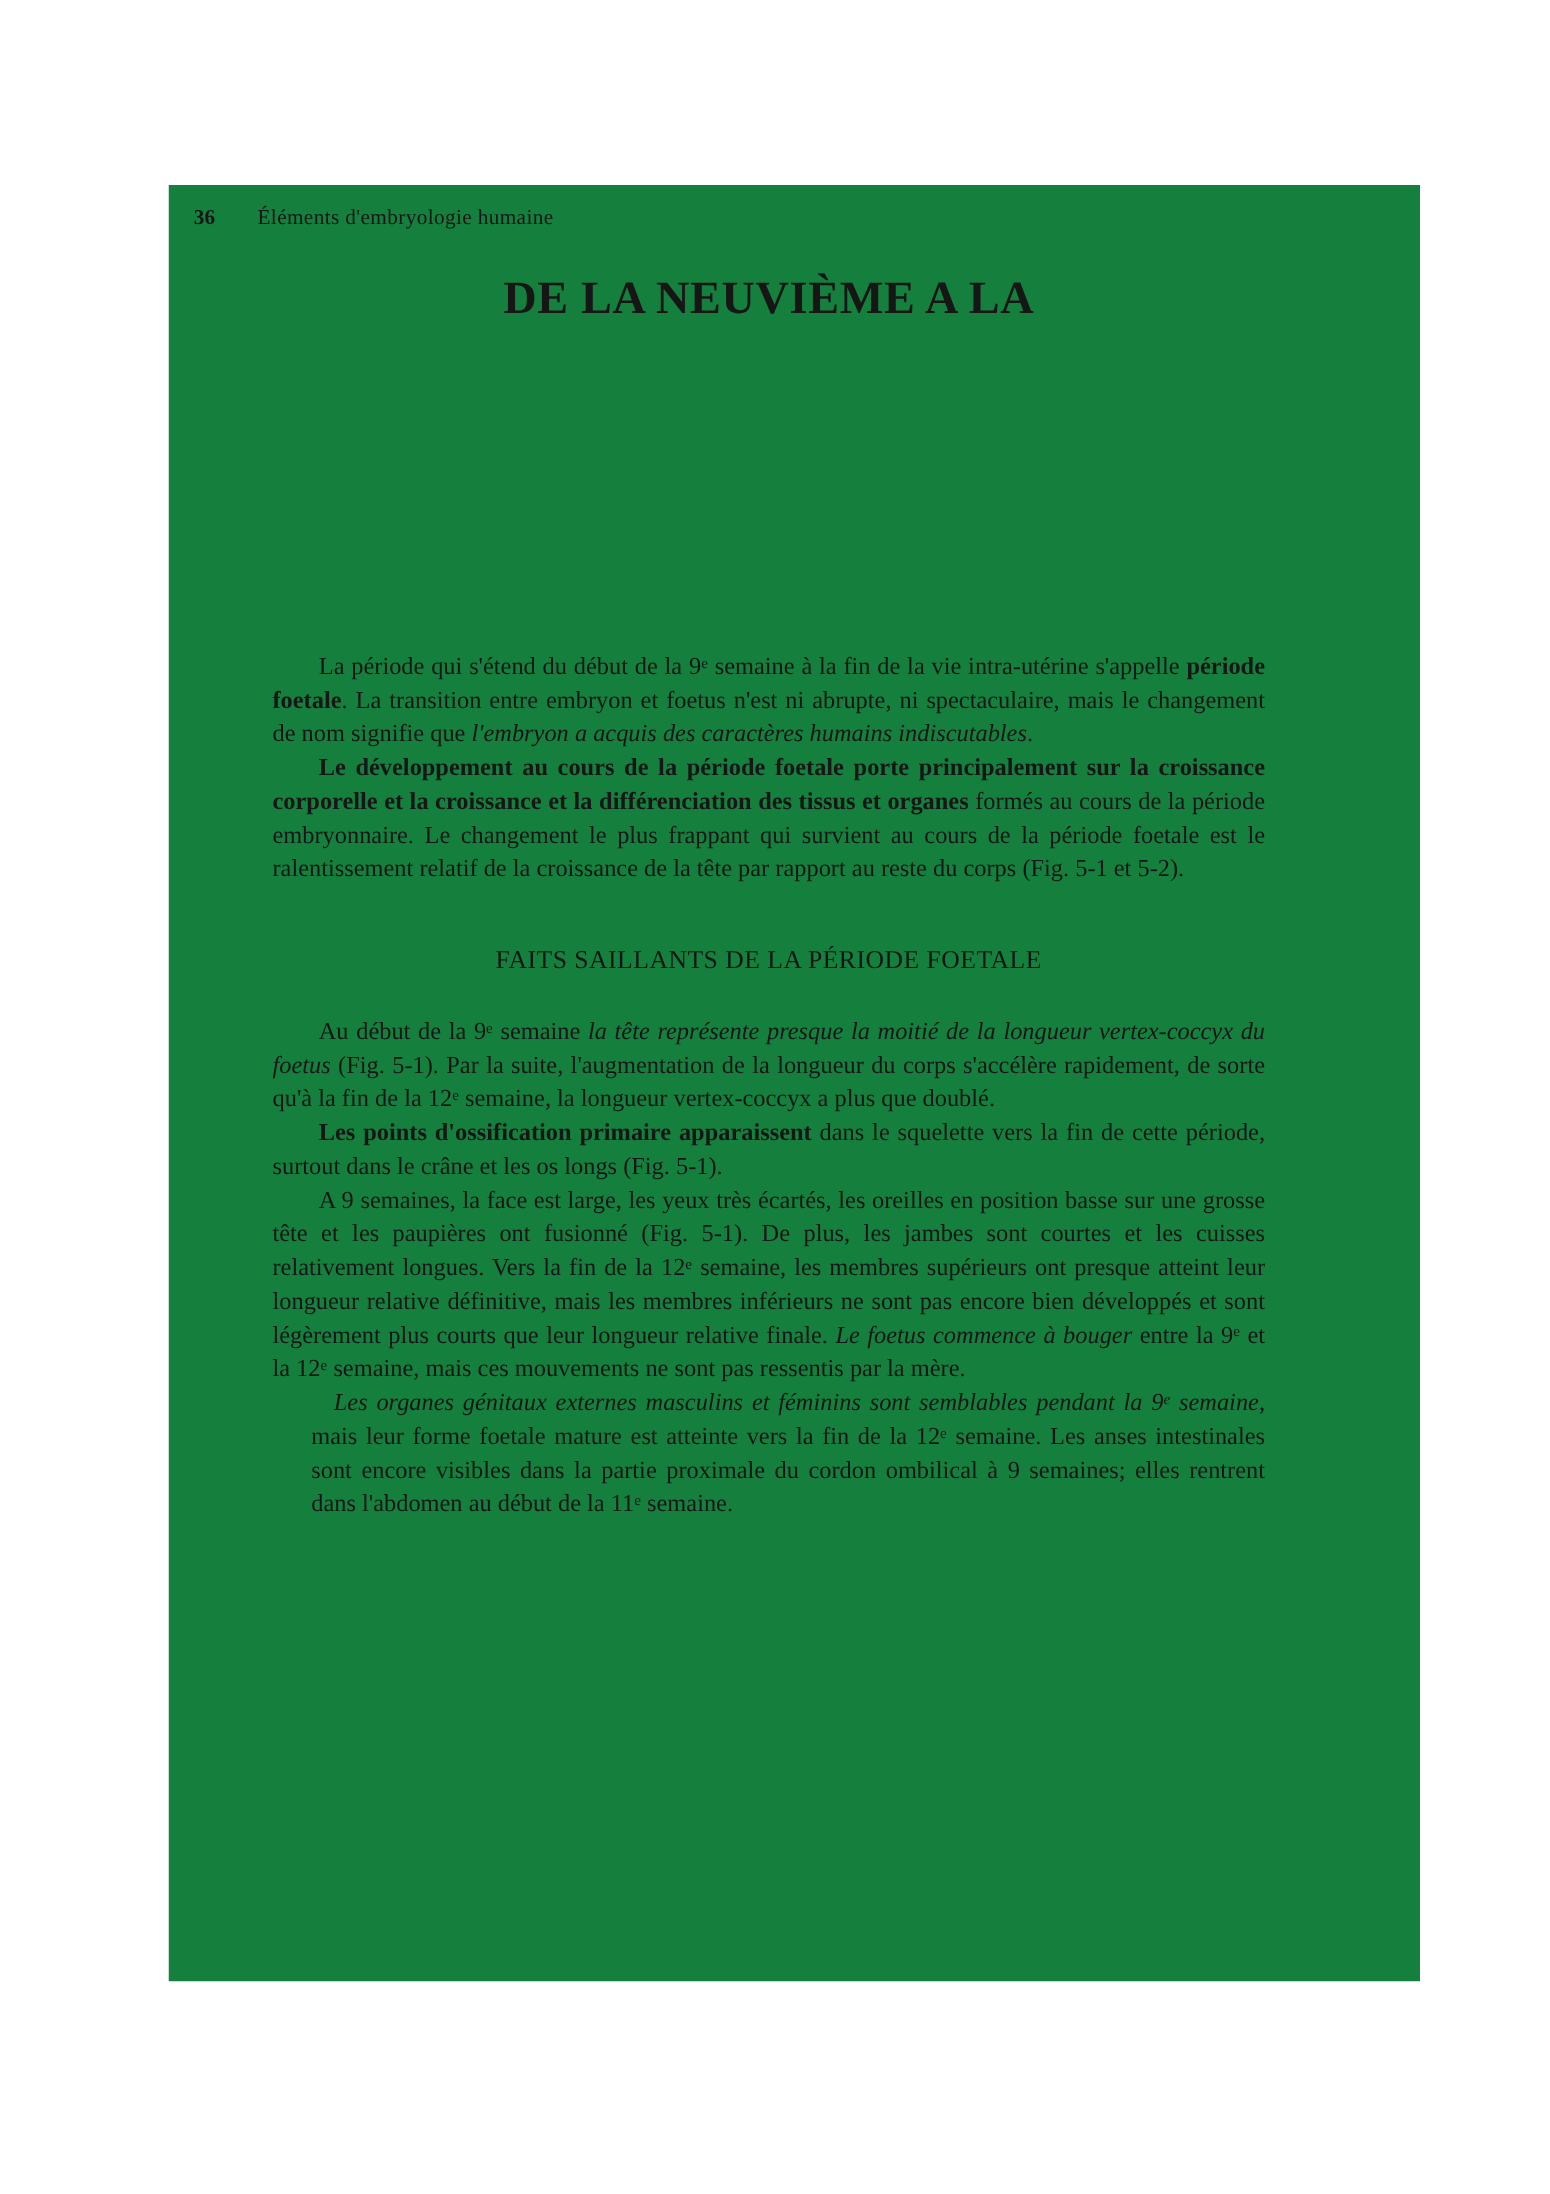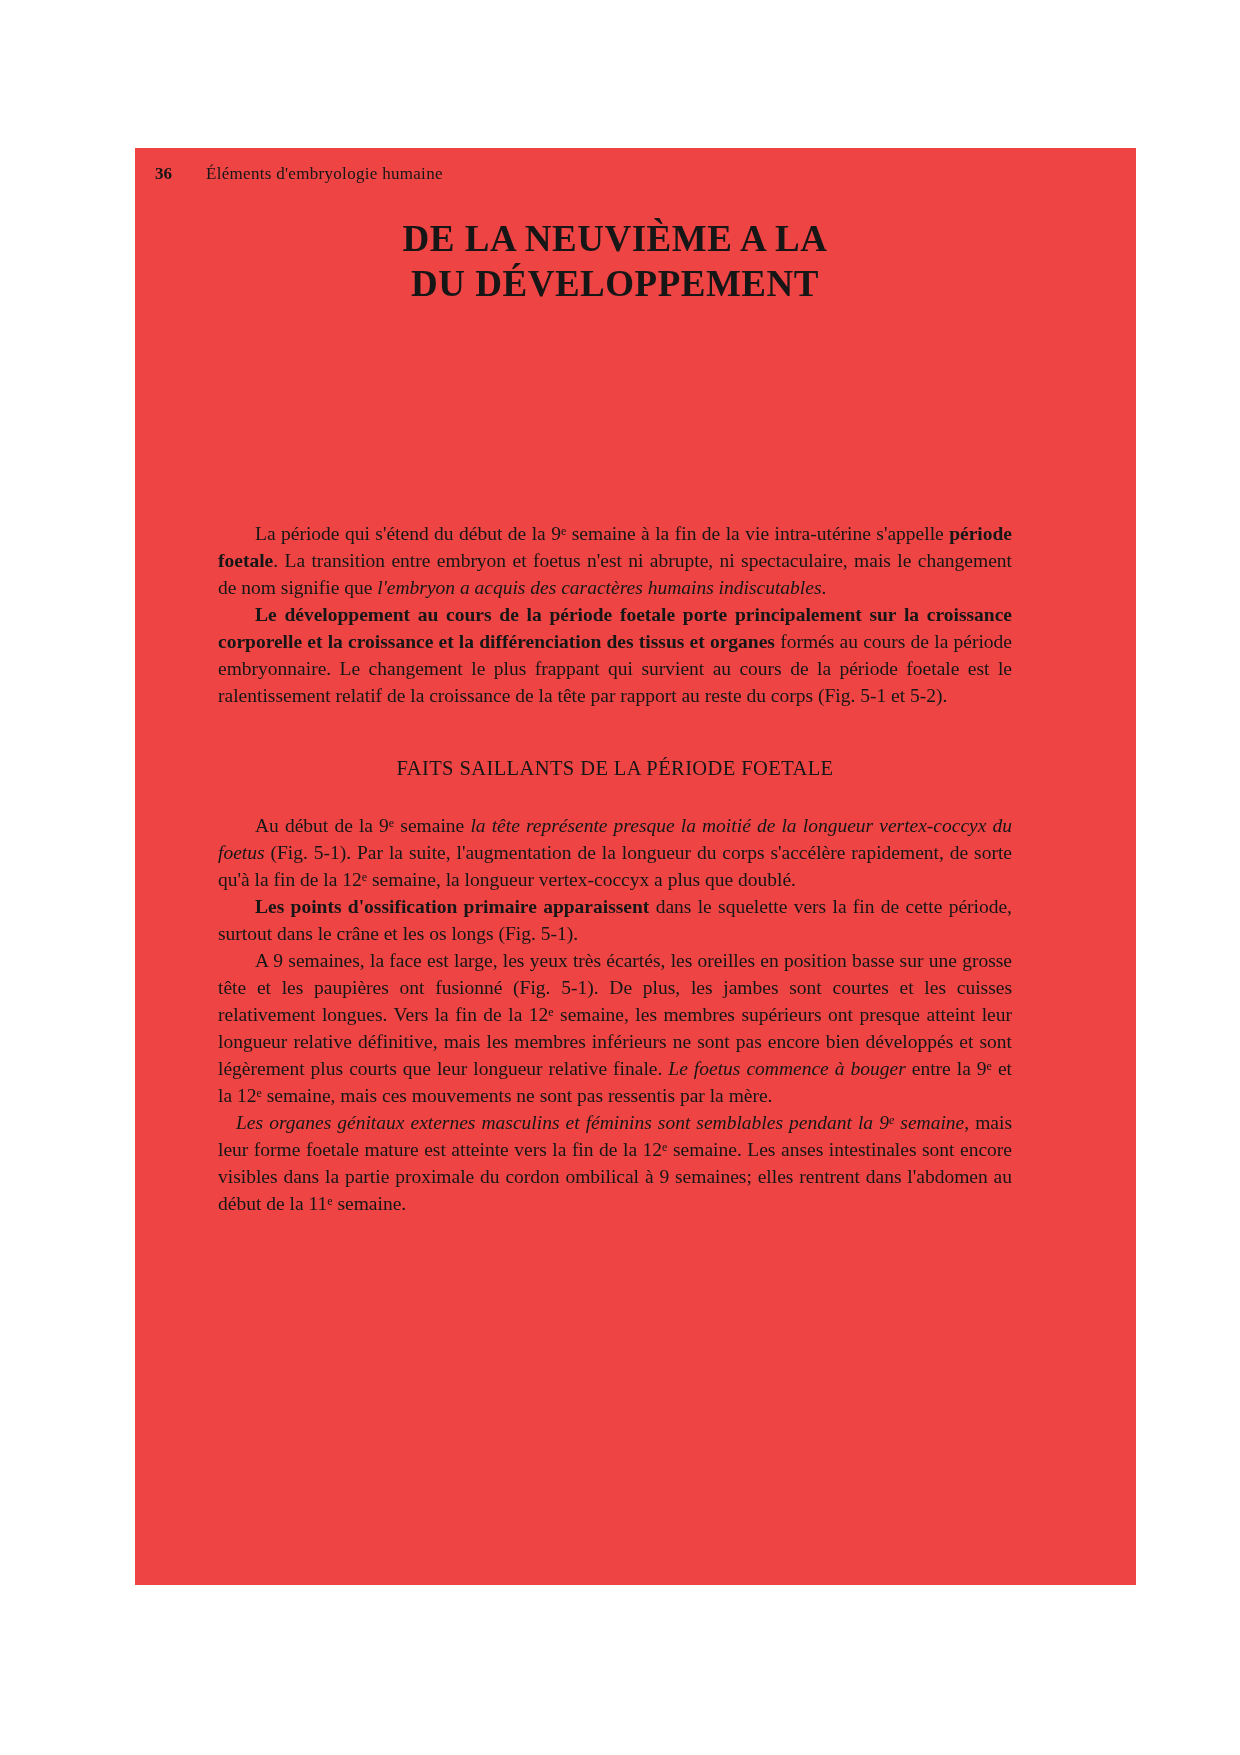--- a/index.html
+++ b/index.html
@@ -14,21 +14,21 @@
     font-family: "Liberation Serif", "DejaVu Serif", serif;
     color: #161616;
     -webkit-font-smoothing: antialiased;
   }
   .scan {
     position: absolute;
     left: 135px;
     top: 148px;
     width: 1001px;
     height: 1437px;
-    background: #ef4444;
+    background: #15803d;
   }
   .page-header {
     position: absolute;
     top: 16px;
     left: 20px;
     font-size: 17px;
     white-space: nowrap;
   }
   .page-number {
     font-weight: bold;
@@ -58,21 +58,21 @@
     left: 0;
     width: 794px;
     font-size: 19.5px;
     line-height: 27px;
     text-align: justify;
   }
   .para {
     margin: 0;
     text-indent: 37px;
   }
-  .para.indent-sm { text-indent: 18px; }
+  .para.indent-sm { text-indent: 18px; margin-left: 31px; }
   .b { font-weight: bold; }
   .i { font-style: italic; }
   .sup {
     font-size: 0.62em;
     position: relative;
     top: -0.42em;
     line-height: 0;
   }
   .h-center {
     margin: 46px 0 30px 0;
@@ -97,21 +97,20 @@
 
 <div class="scan">
 
   <div class="page-header">
     <span class="page-number">36</span><span class="running-title">Éléments d'embryologie humaine</span>
   </div>
 
   <div class="content-col">
     <div class="chapter-title">
       <div>DE LA NEUVIÈME A LA</div>
-      <div>DU DÉVELOPPEMENT</div>
     </div>
 
     <div class="body-flow">
         <p class="para"><span>La période qui s'étend du début de la 9</span><span class="sup">e</span><span> semaine à la fin de la vie intra-utérine s'appelle </span><span class="b">période foetale</span><span>. La transition entre embryon et foetus n'est ni abrupte, ni spectaculaire, mais le changement de nom signifie que </span><span class="i">l'embryon a acquis des caractères humains indiscutables</span><span>.</span></p>
         <p class="para"><span class="b">Le développement au cours de la période foetale porte principalement sur la croissance corporelle et la croissance et la différenciation des tissus et organes</span><span> formés au cours de la période embryonnaire. Le changement le plus frappant qui survient au cours de la période foetale est le ralentissement relatif de la croissance de la tête par rapport au reste du corps (Fig. 5-1 et 5-2).</span></p>
         <h2 class="h-center">FAITS SAILLANTS DE LA PÉRIODE FOETALE</h2>
         <p class="para"><span>Au début de la 9</span><span class="sup">e</span><span> semaine </span><span class="i">la tête représente presque la moitié de la longueur vertex-coccyx du foetus</span><span> (Fig. 5-1). Par la suite, l'augmentation de la longueur du corps s'accélère rapidement, de sorte qu'à la fin de la 12</span><span class="sup">e</span><span> semaine, la longueur vertex-coccyx a plus que doublé.</span></p>
         <p class="para"><span class="b">Les points d'ossification primaire apparaissent</span><span> dans le squelette vers la fin de cette période, surtout dans le crâne et les os longs (Fig. 5-1).</span></p>
         <p class="para"><span>A 9 semaines, la face est large, les yeux très écartés, les oreilles en position basse sur une grosse tête et les paupières ont fusionné (Fig. 5-1). De plus, les jambes sont courtes et les cuisses relativement longues. Vers la fin de la 12</span><span class="sup">e</span><span> semaine, les membres supérieurs ont presque atteint leur longueur relative définitive, mais les membres inférieurs ne sont pas encore bien développés et sont légèrement plus courts que leur longueur relative finale. </span><span class="i">Le foetus commence à bouger</span><span> entre la 9</span><span class="sup">e</span><span> et la 12</span><span class="sup">e</span><span> semaine, mais ces mouvements ne sont pas ressentis par la mère.</span></p>
         <p class="para indent-sm"><span class="i">Les organes génitaux externes masculins et féminins sont semblables pendant la 9</span><span class="i sup">e</span><span class="i"> semaine</span><span>, mais leur forme foetale mature est atteinte vers la fin de la 12</span><span class="sup">e</span><span> semaine. Les anses intestinales sont encore visibles dans la partie proximale du cordon ombilical à 9 semaines; elles rentrent dans l'abdomen au début de la 11</span><span class="sup">e</span><span> semaine.</span></p>

